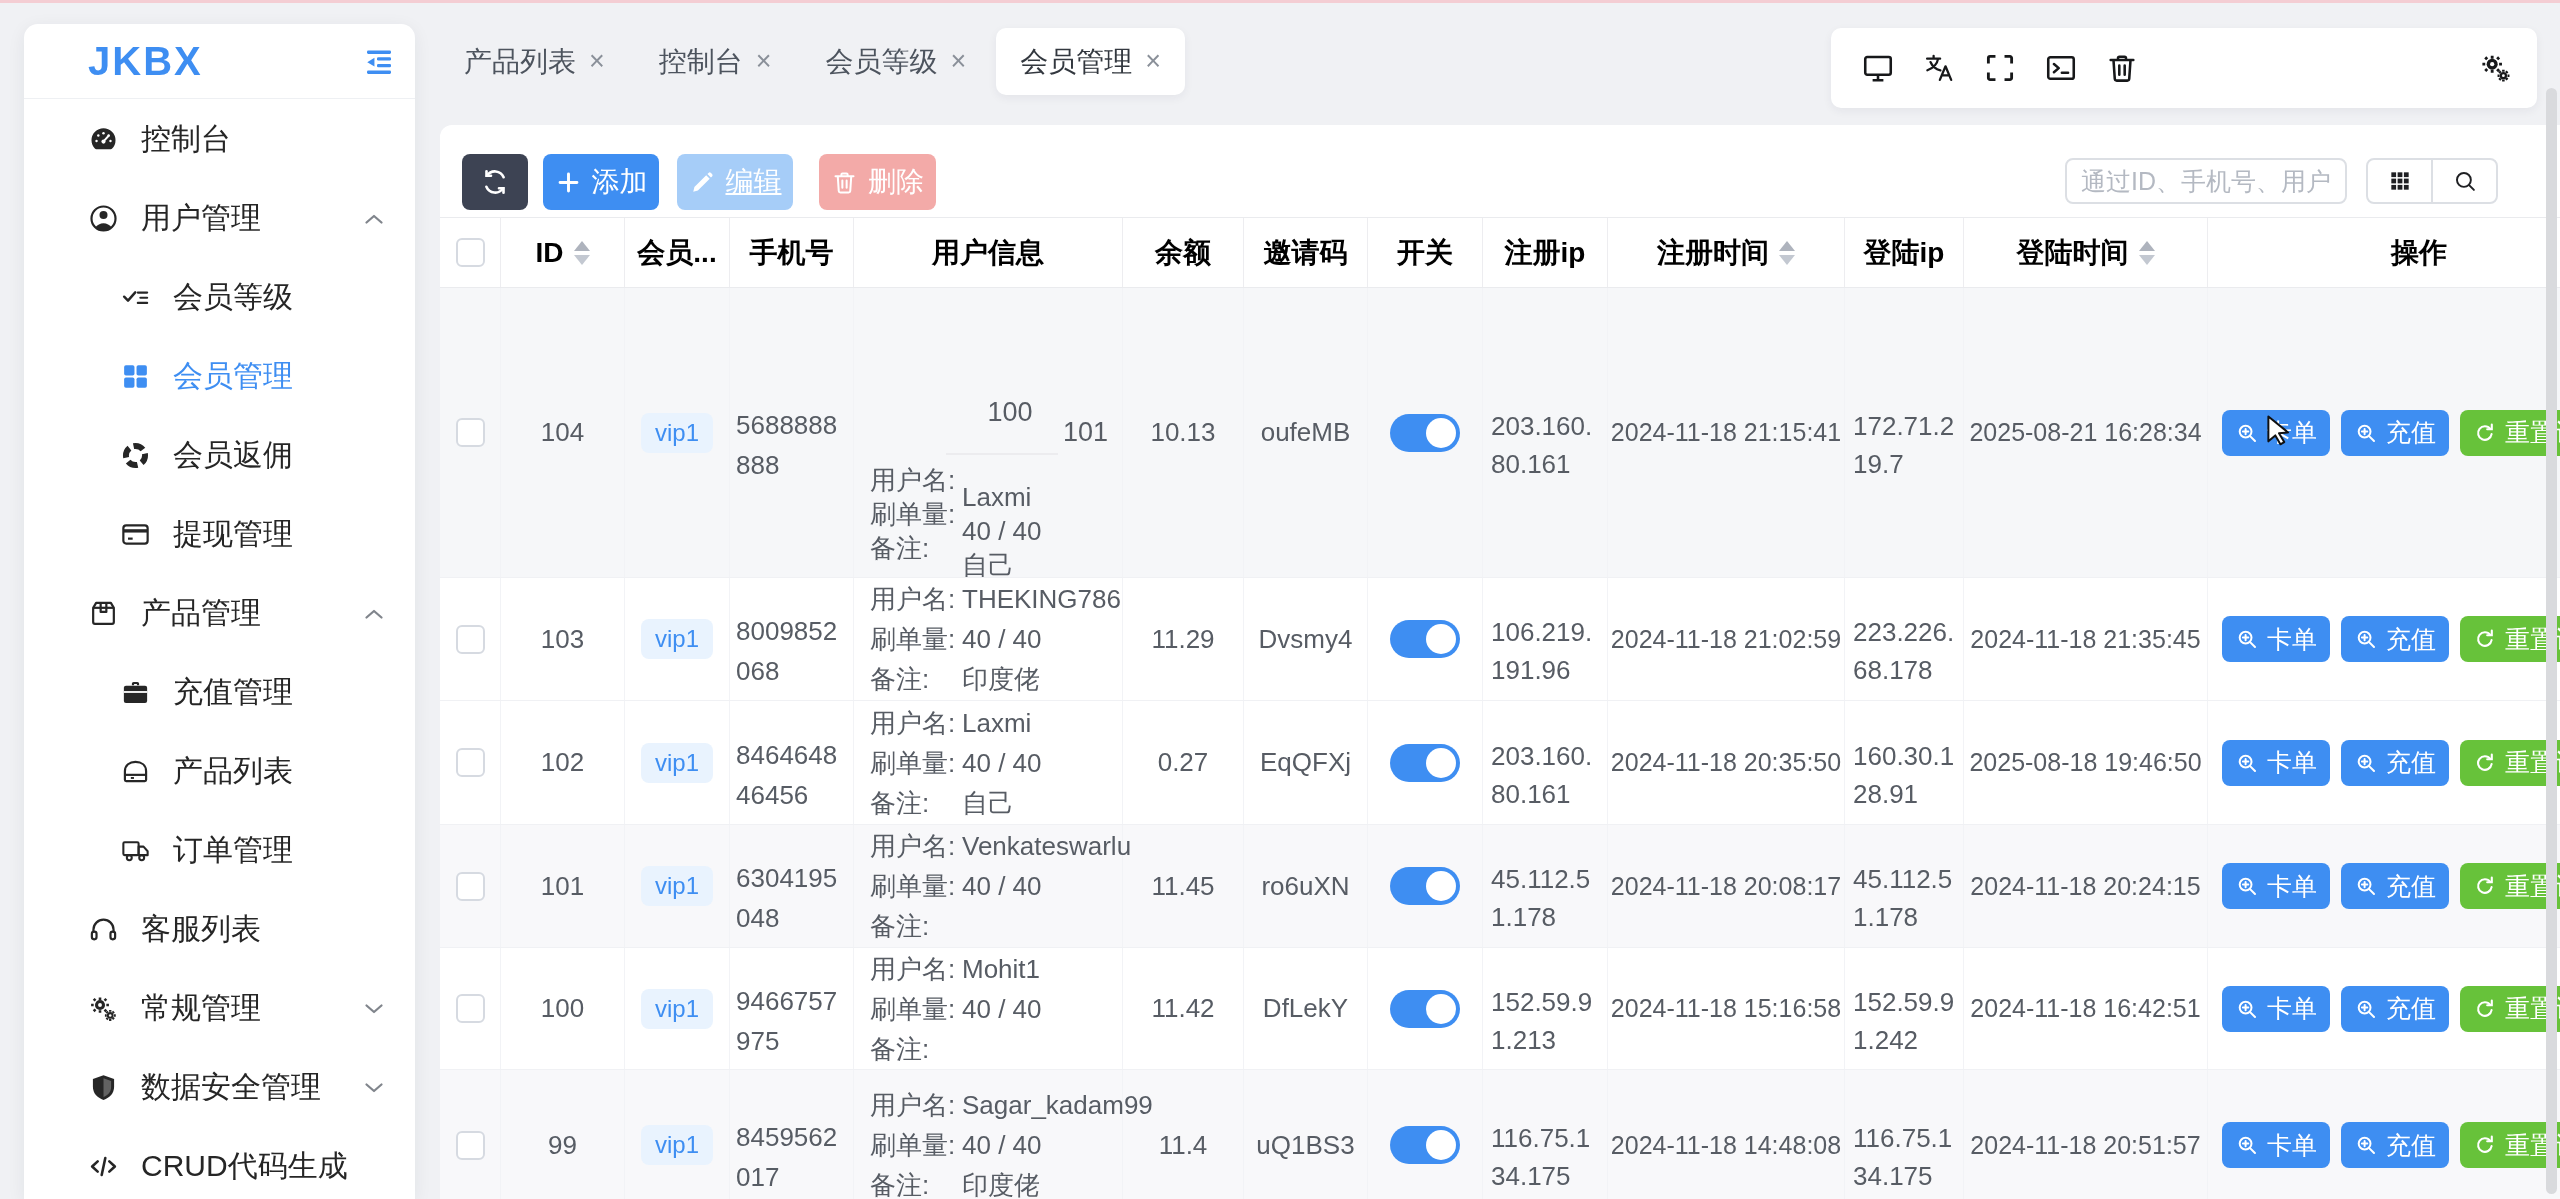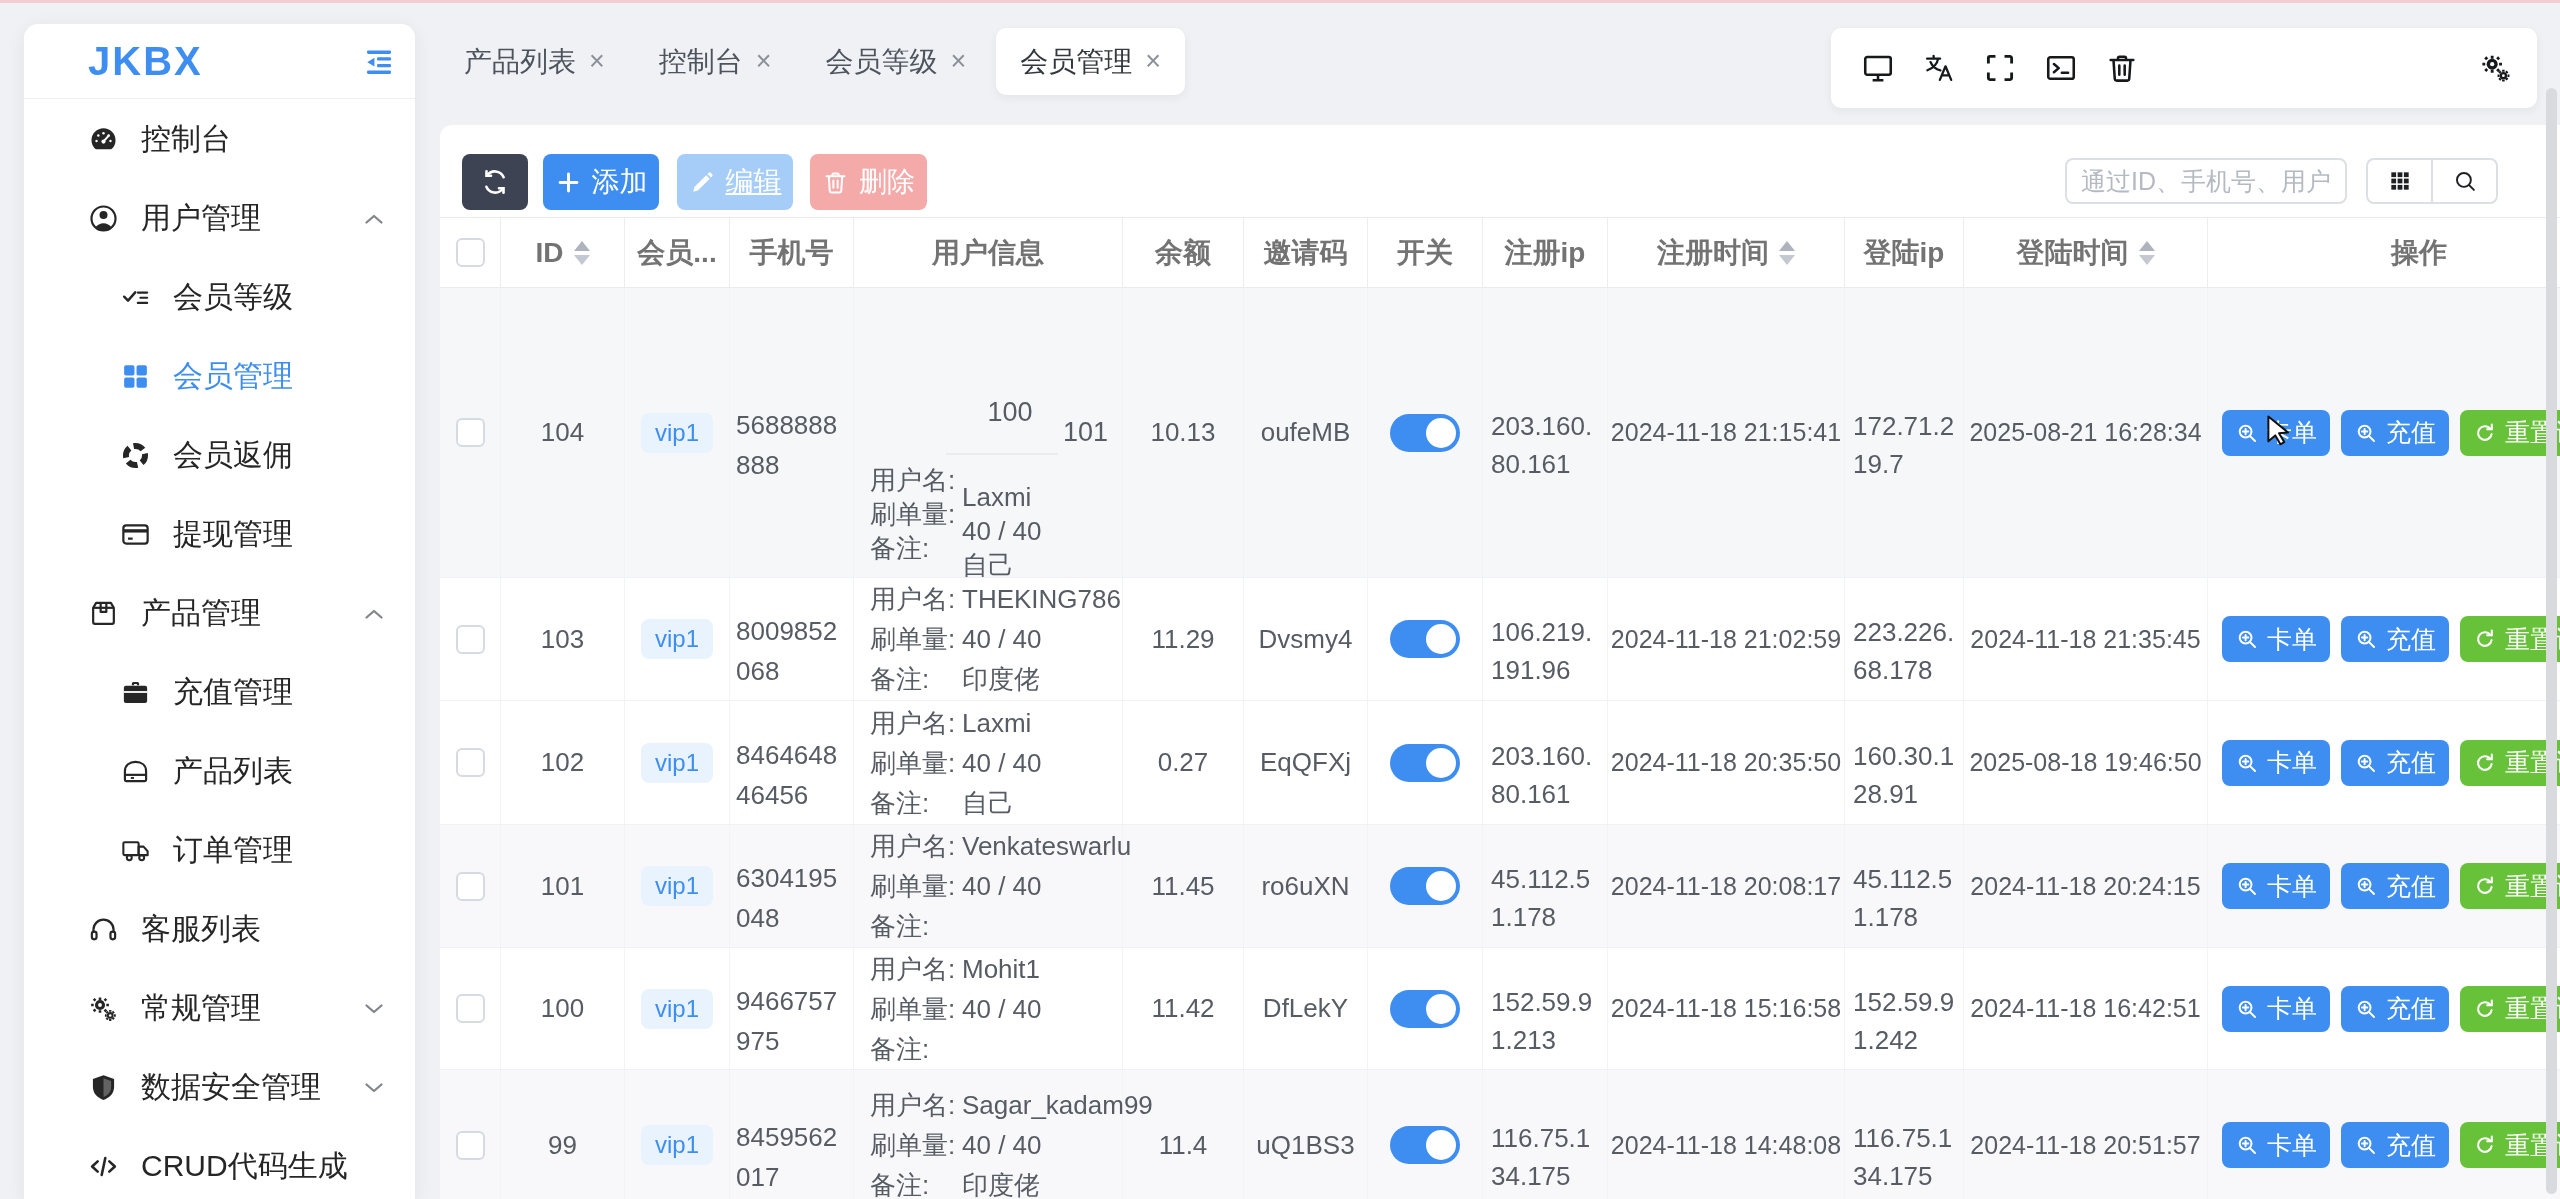--- a/index.html
+++ b/index.html
@@ -41,34 +41,34 @@
     border-radius:12px 0 0 0;z-index:1;overflow:hidden;}
 
   .toolbar{position:absolute;left:0;top:0;width:100%;height:92px;}
   .btn{position:absolute;top:29px;height:56px;border:none;border-radius:8px;color:#fff;font-size:28px;
     display:flex;align-items:center;justify-content:center;gap:10px;font-family:inherit;cursor:pointer;padding:0;}
   .btn .i{width:27px;height:27px;}
   .btn-refresh{left:22px;width:66px;background:var(--dark);}
   .btn-refresh .i{width:30px;height:30px;}
   .btn-add{left:103px;width:116px;background:var(--blue);}
   .btn-edit{left:237px;width:116px;background:var(--edis);text-decoration:underline;}
-  .btn-del{left:370px;width:117px;background:var(--ddis);}
+  .btn-del{left:379px;width:117px;background:var(--ddis);}
   .search-input{position:absolute;left:1625px;top:33px;width:282px;height:46px;box-sizing:border-box;
     border:2px solid #dcdfe4;border-radius:8px;padding:0 14px;font-size:25px;color:#333;outline:none;font-family:inherit;background:#fff;}
   .search-input::placeholder{color:#b4b9c2;}
   .btn-group{position:absolute;left:1926px;top:33px;width:132px;height:46px;border:2px solid #dcdfe4;border-radius:8px;
     box-sizing:border-box;display:flex;background:#fff;overflow:hidden;}
   .bg-btn{flex:1;display:flex;align-items:center;justify-content:center;border:none;background:none;cursor:pointer;padding:0;}
   .bg-btn.sep{border-right:2px solid #dcdfe4;}
   .bg-btn .i{width:26px;height:26px;color:#1f2023;}
 
   
   .table{position:absolute;left:0;top:92px;width:2190px;}
   .thead{display:grid;height:69px;border-top:1px solid #eaebee;border-bottom:1px solid #eaebee;}
-  .th{display:flex;align-items:center;justify-content:center;font-size:28px;font-weight:bold;color:#737373;
+  .th{display:flex;align-items:center;justify-content:center;font-size:28px;font-weight:bold;color:#000000;
     border-right:1px solid #ededf0;gap:10px;box-sizing:border-box;}
   .th:last-child{border-right:none;}
   .carets{display:flex;flex-direction:column;gap:4px;}
   .carets i{width:0;height:0;border-left:8px solid transparent;border-right:8px solid transparent;display:block;}
   .c-up{border-bottom:10px solid #aeb3bd;}
   .c-down{border-top:10px solid #c3c8d1;}
   .tr{display:grid;border-bottom:1px solid #f0f1f4;background:#fff;overflow:hidden;}
   .tr.first{background:#f6f7f9;}
   .tr.shade{background:#f8f8fa;}
   .td{display:flex;align-items:center;justify-content:center;font-size:26px;color:#575c64;

